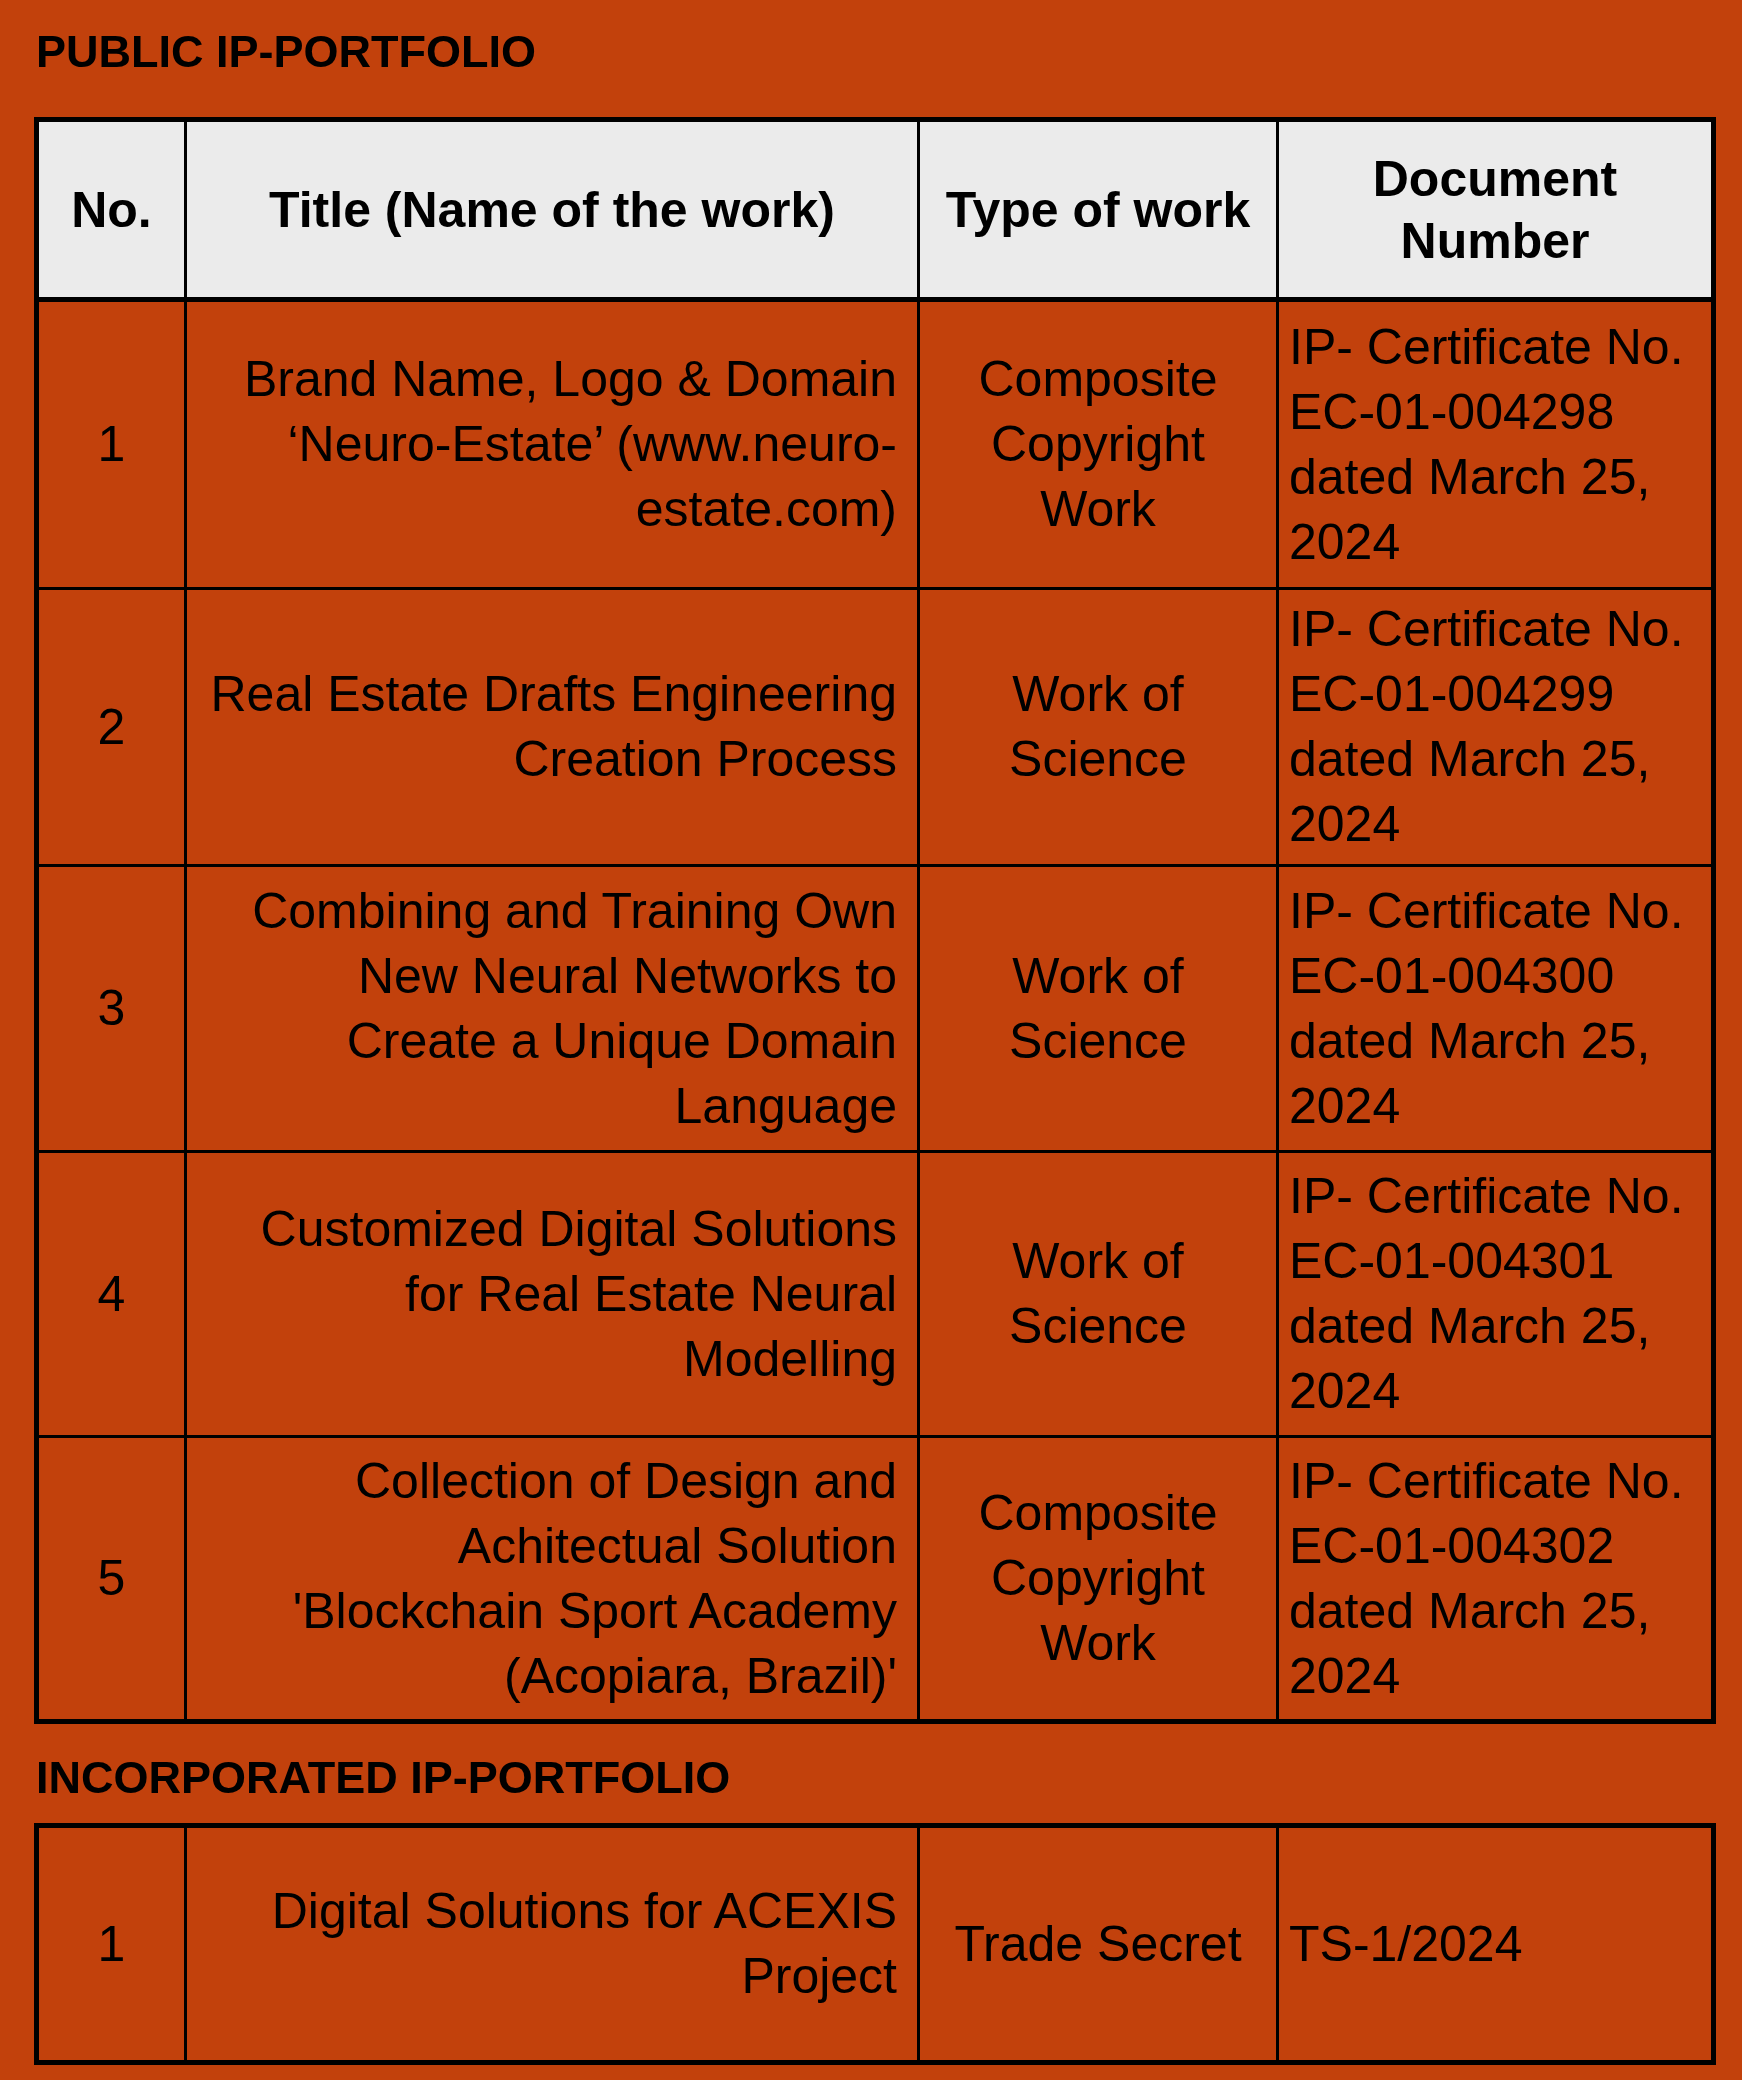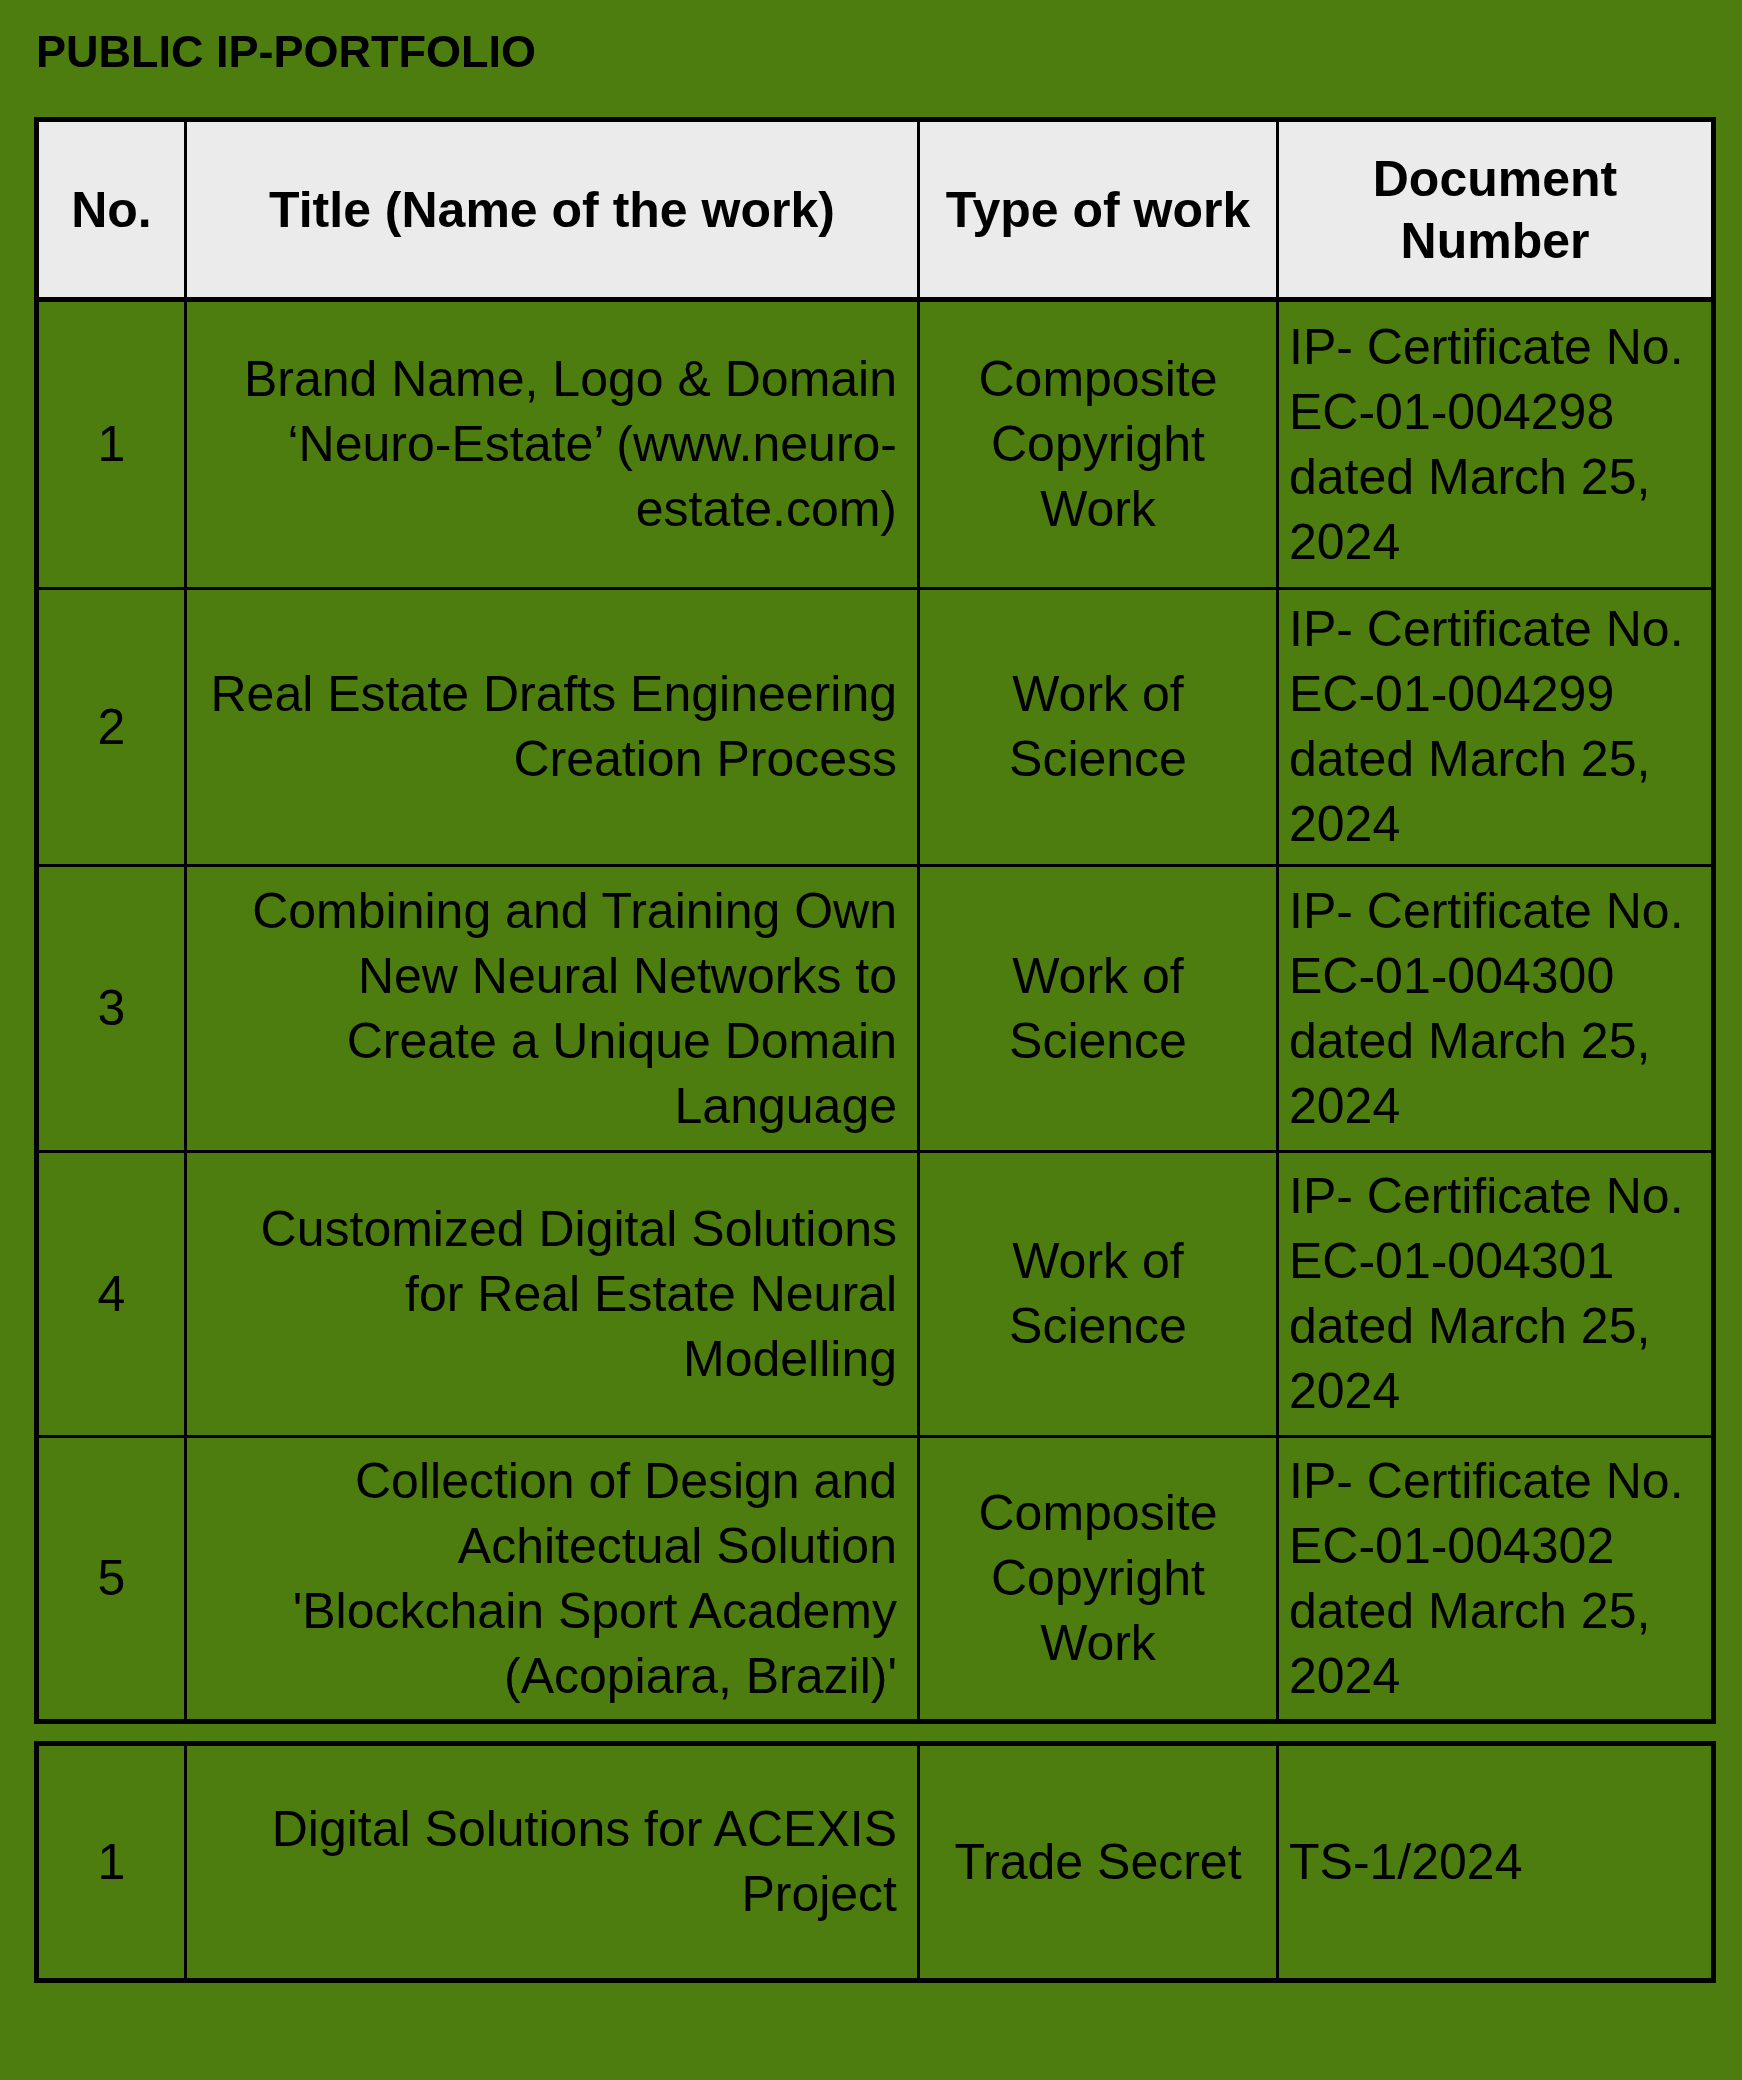--- a/index.html
+++ b/index.html
@@ -5,21 +5,21 @@
   html, body {
     margin: 0;
     padding: 0;
     background: #ffffff;
     color: #000000;
     font-family: "Liberation Sans", sans-serif;
   }
   .sheet {
     width: 1742px;
     height: 2080px;
-    background: #4d7c0f;
+    background: #c2410c;
     box-sizing: border-box;
     padding-top: 24px;
     overflow: hidden;
   }
   .section-heading {
     font-size: 45px;
     font-weight: bold;
     line-height: 56px;
     margin: 0 0 0 36px;
     letter-spacing: 0;
@@ -112,20 +112,21 @@
       </tr>
       <tr class="rh5">
         <td class="col-no">5</td>
         <td class="col-title">Collection of Design and Achitectual Solution 'Blockchain Sport Academy (Acopiara, Brazil)'</td>
         <td class="col-type">Composite Copyright Work</td>
         <td class="col-doc">IP- Certificate No. EC-01-004302 dated March 25, 2024</td>
       </tr>
     </tbody>
   </table>
 
+  <div class="section-heading heading-incorporated">INCORPORATED IP-PORTFOLIO</div>
 
   <table class="portfolio second">
     <colgroup>
       <col style="width:149px">
       <col style="width:733px">
       <col style="width:359px">
       <col style="width:436px">
     </colgroup>
     <tbody>
       <tr class="rh6">

